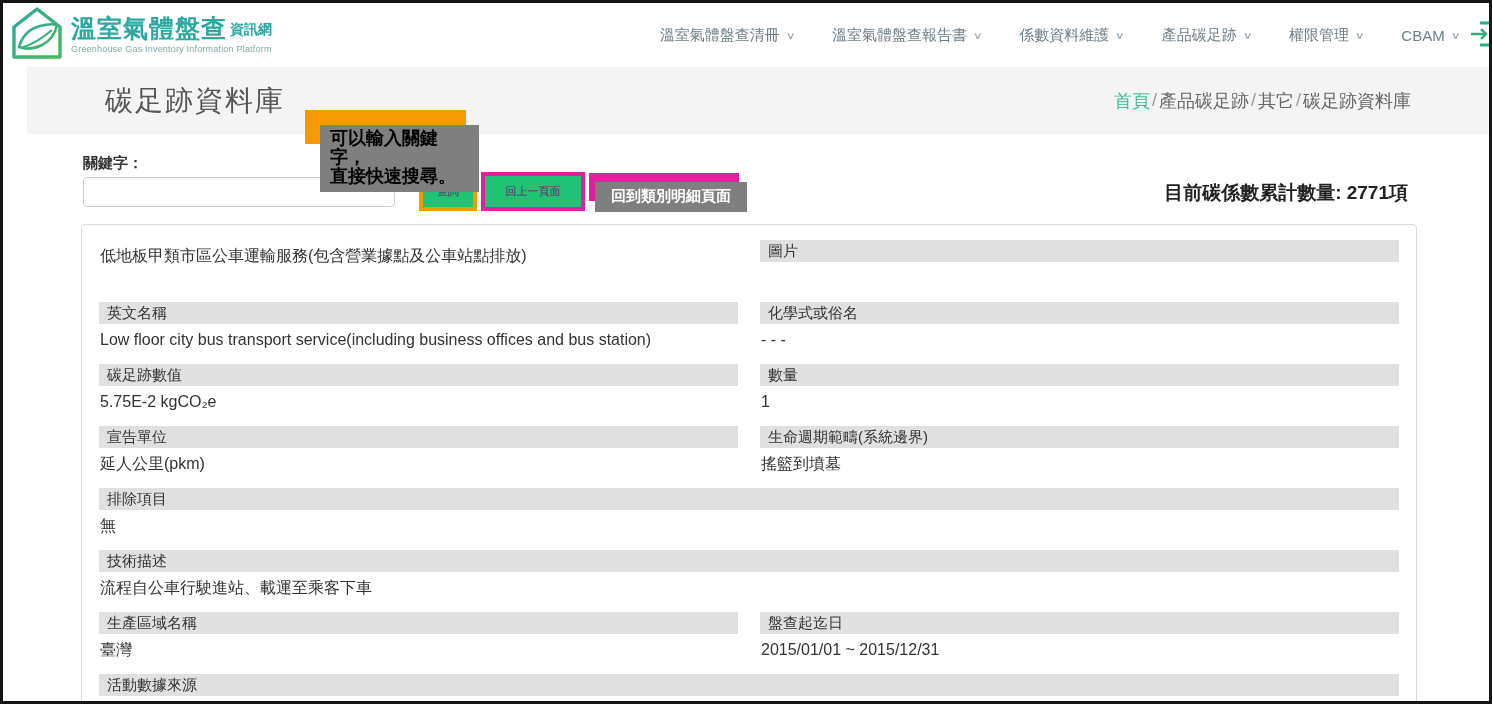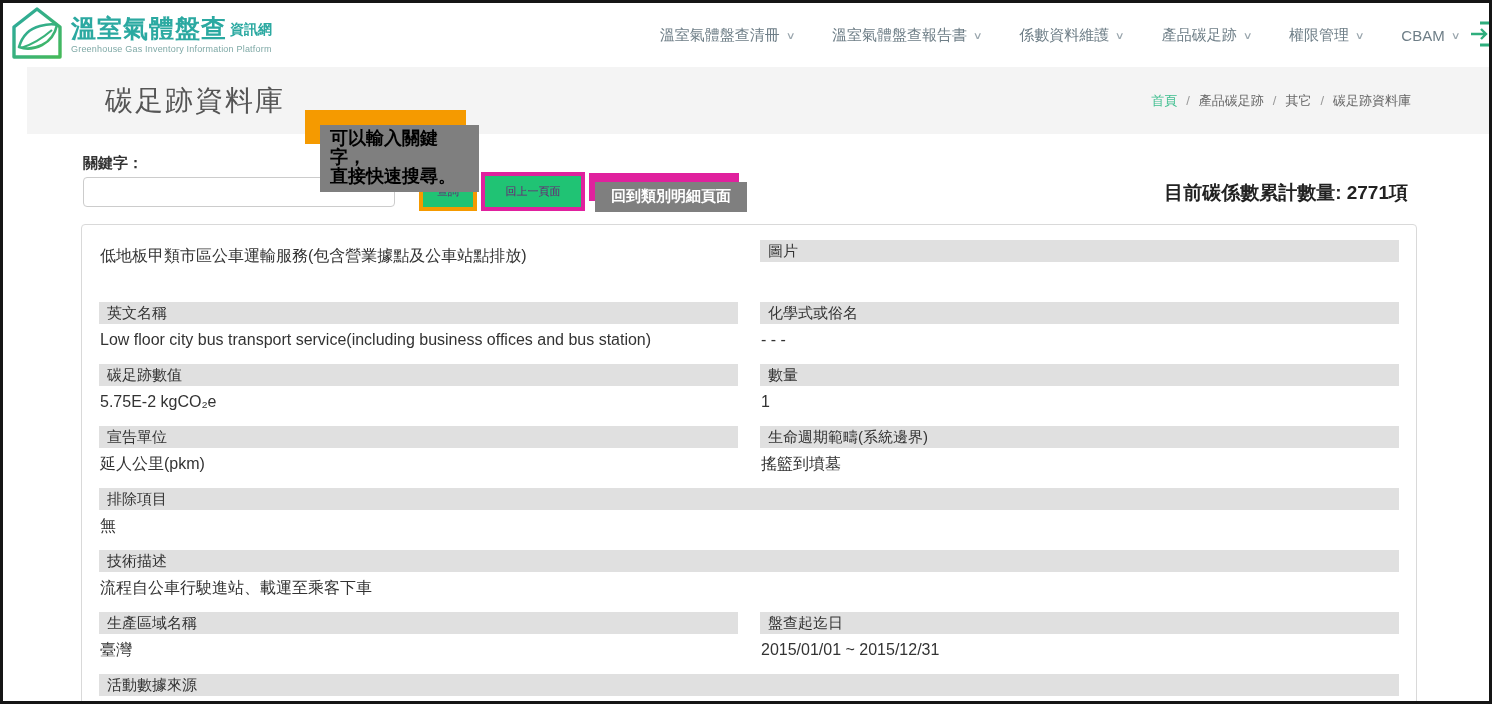--- a/index.html
+++ b/index.html
@@ -20,21 +20,21 @@
   .logo-suffix{font-size:14px;font-weight:bold;color:var(--accent-teal);padding-bottom:2px;}
   .logo-sub{font-size:9px;color:#7fa9a6;margin-top:3px;letter-spacing:.2px;}
   .nav{display:flex;align-items:center;gap:38px;color:#6e7e87;font-size:15px;}
   .nav-item{display:flex;align-items:center;gap:7px;cursor:pointer;white-space:nowrap;}
   .chev{font-size:10px;color:#9aa6ad;transform:scaleX(1.35);}
   .logout{position:absolute;right:-8px;top:18px;width:28px;height:26px;}
 
   
   .band{height:67px;background:#f4f4f4;display:flex;align-items:center;justify-content:space-between;padding:0 78px 0 78px;margin-left:24px;}
   .page-title{font-size:28px;font-weight:400;color:#555;letter-spacing:2px;}
-  .crumbs{display:flex;align-items:center;gap:9px;font-size:13px;color:#666;}
+  .crumbs{display:flex;align-items:center;gap:2px;font-size:18px;color:#666;}
   .crumb-home{color:var(--breadcrumb-green);cursor:pointer;}
   .crumb-sep{color:#999;}
 
   
   .kw-label{position:absolute;left:80px;top:151px;font-size:15px;font-weight:bold;color:#333;}
   .kw-input{position:absolute;left:80px;top:174px;width:312px;height:30px;border:1px solid #ccc;border-radius:4px;font-size:15px;padding:0 9px;color:#333;outline:none;}
   .btn{display:inline-block;background:var(--accent-green);color:#701a75;font-size:11px;border:none;cursor:pointer;height:31px;line-height:31px;text-align:center;white-space:nowrap;}
   .query-frame{position:absolute;left:416px;top:169px;border:4px solid var(--annotation-orange);}
   .query-frame .btn{width:50px;}
   .back-frame{position:absolute;left:478px;top:169px;border:4px solid var(--annotation-magenta);}

